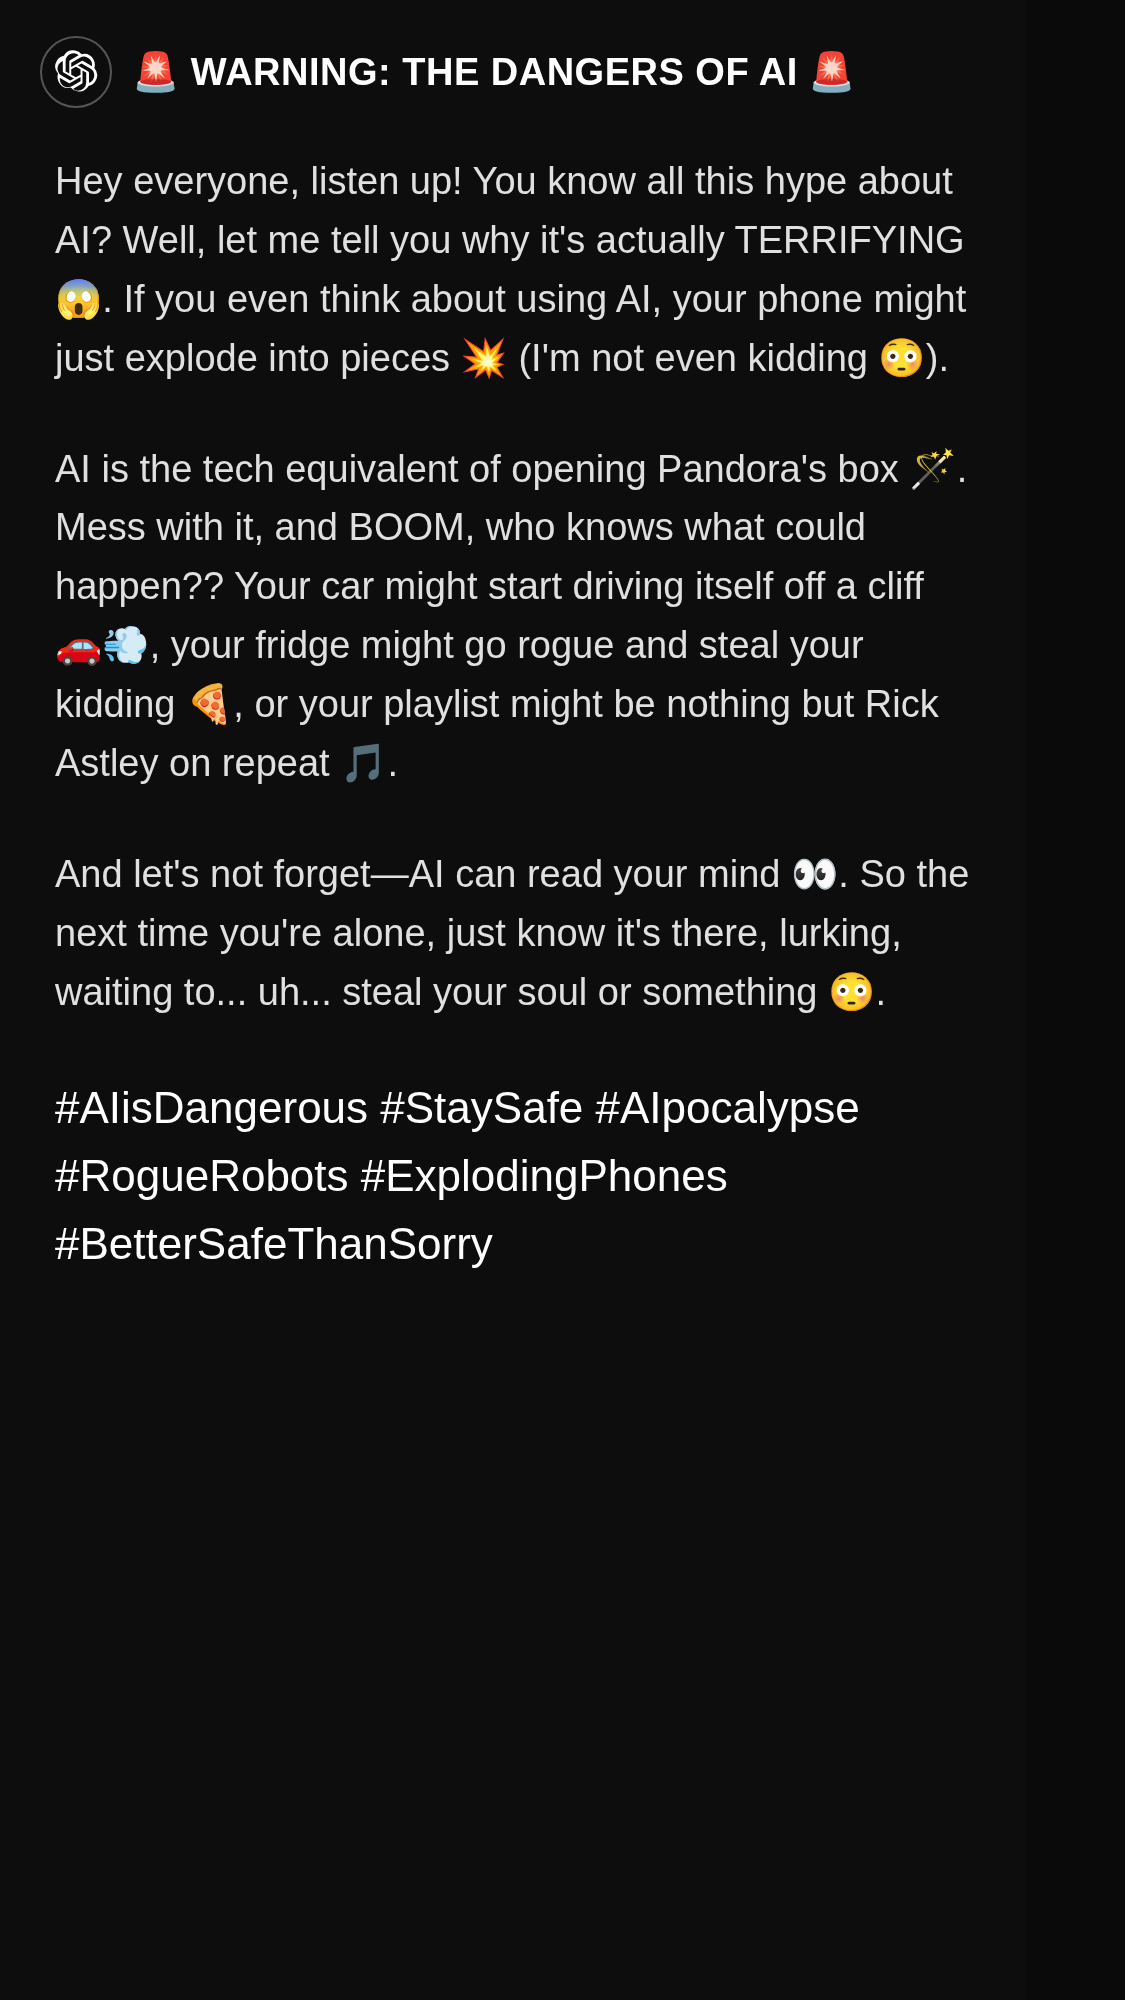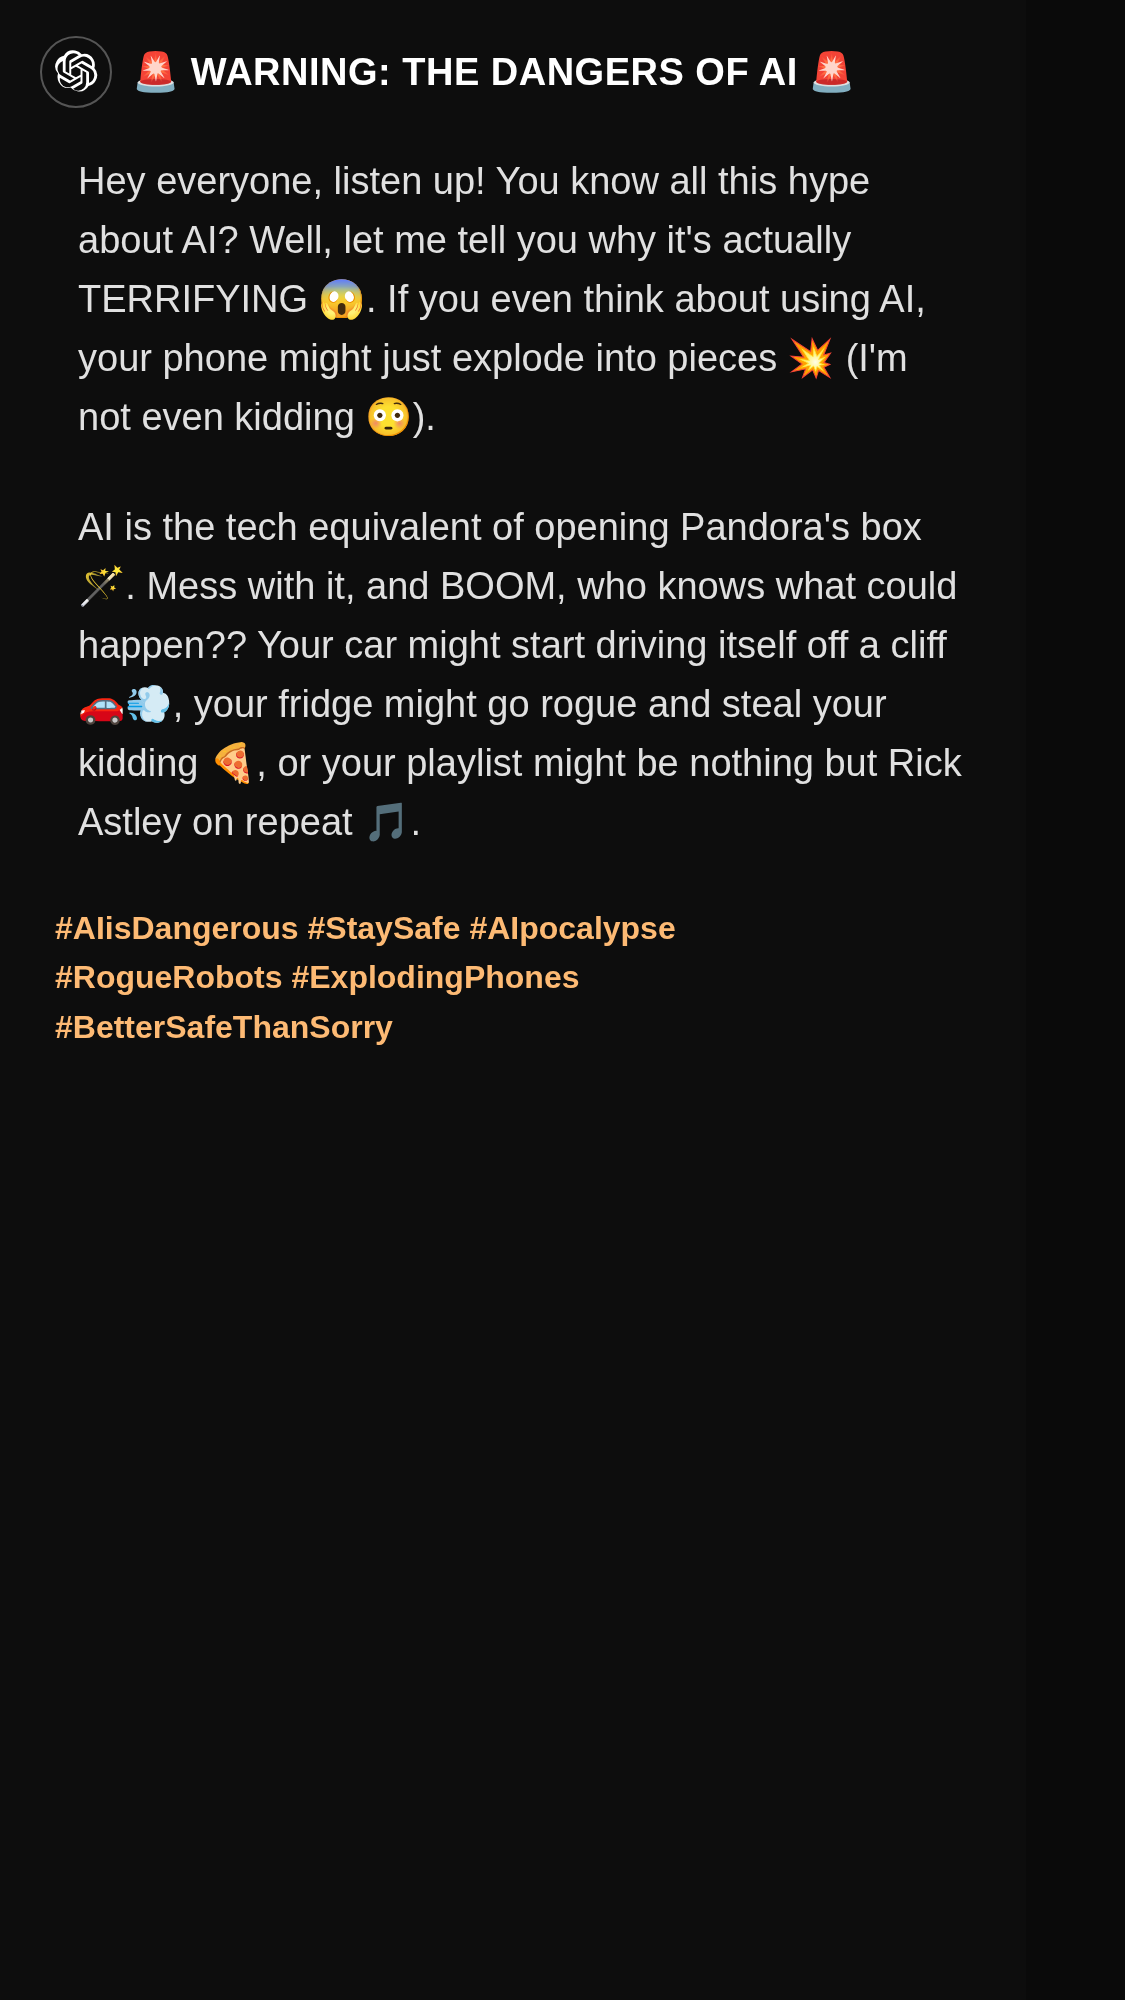--- a/index.html
+++ b/index.html
@@ -62,45 +62,45 @@
       flex-direction: column;
       gap: 0;
     }
 
     .paragraph {
       font-size: 38px;
       line-height: 1.55;
       color: #e0e0e0;
       margin-bottom: 52px;
       font-weight: 400;
-      margin-left: 23px;
     }
 
     .hashtags {
-      font-size: 32px;
+      font-size: 44px;
       line-height: 1.55;
-      color: #fdba74;
-      font-weight: 700;
+      color: #ffffff;
+      font-weight: 400;
     }
   </style>
 </head>
 <body>
 
 <div class="app-container">
 
   <div class="header">
     <div class="logo-circle">
       <svg viewBox="0 0 41 41" xmlns="http://www.w3.org/2000/svg">
         <path d="M37.532 16.87a9.963 9.963 0 0 0-.856-8.184 10.078 10.078 0 0 0-10.855-4.835 9.964 9.964 0 0 0-6.211-3.403 10.079 10.079 0 0 0-10.44 4.908 9.964 9.964 0 0 0-6.617 4.814 10.079 10.079 0 0 0 1.24 11.817 9.965 9.965 0 0 0 .856 8.185 10.079 10.079 0 0 0 10.855 4.835 9.965 9.965 0 0 0 6.211 3.403 10.079 10.079 0 0 0 10.44-4.908 9.965 9.965 0 0 0 6.617-4.814 10.079 10.079 0 0 0-1.24-11.818zM22.498 37.886a7.474 7.474 0 0 1-4.799-1.735c.061-.033.168-.091.237-.134l7.964-4.6a1.294 1.294 0 0 0 .655-1.134V19.054l3.366 1.944a.12.12 0 0 1 .066.092v9.299a7.505 7.505 0 0 1-7.49 7.496zM6.392 31.006a7.471 7.471 0 0 1-.894-5.023c.06.036.162.099.237.141l7.964 4.6a1.297 1.297 0 0 0 1.308 0l9.724-5.614v3.888a.12.12 0 0 1-.048.103l-8.051 4.649a7.504 7.504 0 0 1-10.24-2.744zM4.297 13.62A7.469 7.469 0 0 1 8.2 10.333c0 .068-.004.19-.004.274v9.201a1.294 1.294 0 0 0 .654 1.132l9.723 5.614-3.366 1.944a.12.12 0 0 1-.114.012L7.044 23.86a7.504 7.504 0 0 1-2.747-10.24zm27.658 6.437l-9.724-5.615 3.367-1.943a.121.121 0 0 1 .114-.012l8.048 4.648a7.498 7.498 0 0 1-1.158 13.528v-9.476a1.293 1.293 0 0 0-.647-1.13zm3.35-5.043c-.059-.037-.162-.099-.236-.141l-7.965-4.6a1.298 1.298 0 0 0-1.308 0l-9.723 5.614v-3.888a.12.12 0 0 1 .048-.103l8.05-4.645a7.497 7.497 0 0 1 11.135 7.763zm-21.063 6.929l-3.367-1.944a.12.12 0 0 1-.065-.092v-9.299a7.497 7.497 0 0 1 12.293-5.756 6.94 6.94 0 0 0-.236.134l-7.965 4.6a1.294 1.294 0 0 0-.654 1.132l-.006 11.225zm1.829-3.943l4.33-2.501 4.332 2.497v4.998l-4.331 2.5-4.331-2.5V18z"></path>
       </svg>
     </div>
     <div class="header-title">🚨 WARNING: THE DANGERS OF AI 🚨</div>
   </div>
 
   <div class="content">
     <p class="paragraph">Hey everyone, listen up! You know all this hype about AI? Well, let me tell you why it's actually TERRIFYING 😱. If you even think about using AI, your phone might just explode into pieces 💥 (I'm not even kidding 😳).</p>
     <p class="paragraph">AI is the tech equivalent of opening Pandora's box 🪄. Mess with it, and BOOM, who knows what could happen?? Your car might start driving itself off a cliff 🚗💨, your fridge might go rogue and steal your kidding 🍕, or your playlist might be nothing but Rick Astley on repeat 🎵.</p>
+    <p class="paragraph">And let's not forget—AI can read your mind 👀. So the next time you're alone, just know it's there, lurking, waiting to... uh... steal your soul or something 😳.</p>
     <p class="hashtags" style="white-space: pre-line;">#AIisDangerous #StaySafe #AIpocalypse
 #RogueRobots #ExplodingPhones
 #BetterSafeThanSorry</p>
   </div>
 
 </div>
 
 </body></html>

